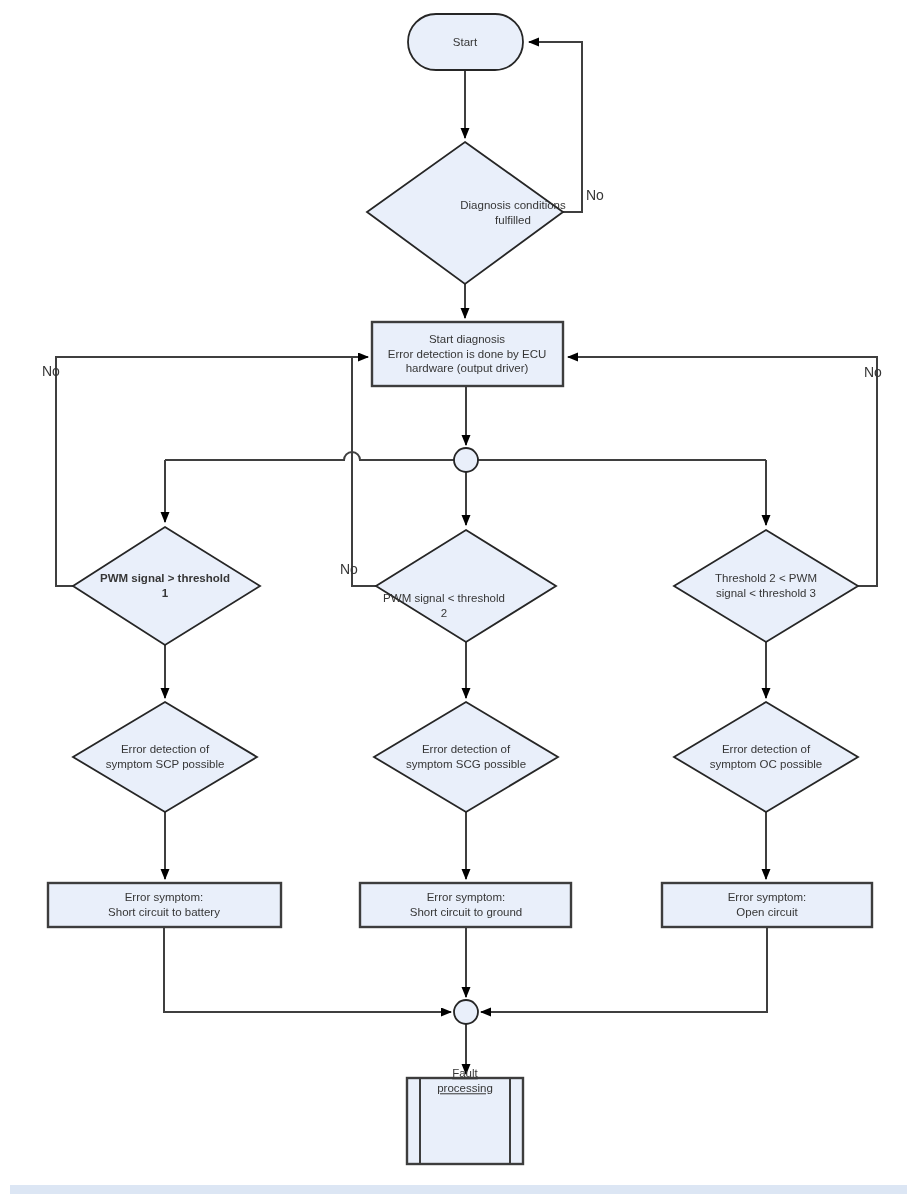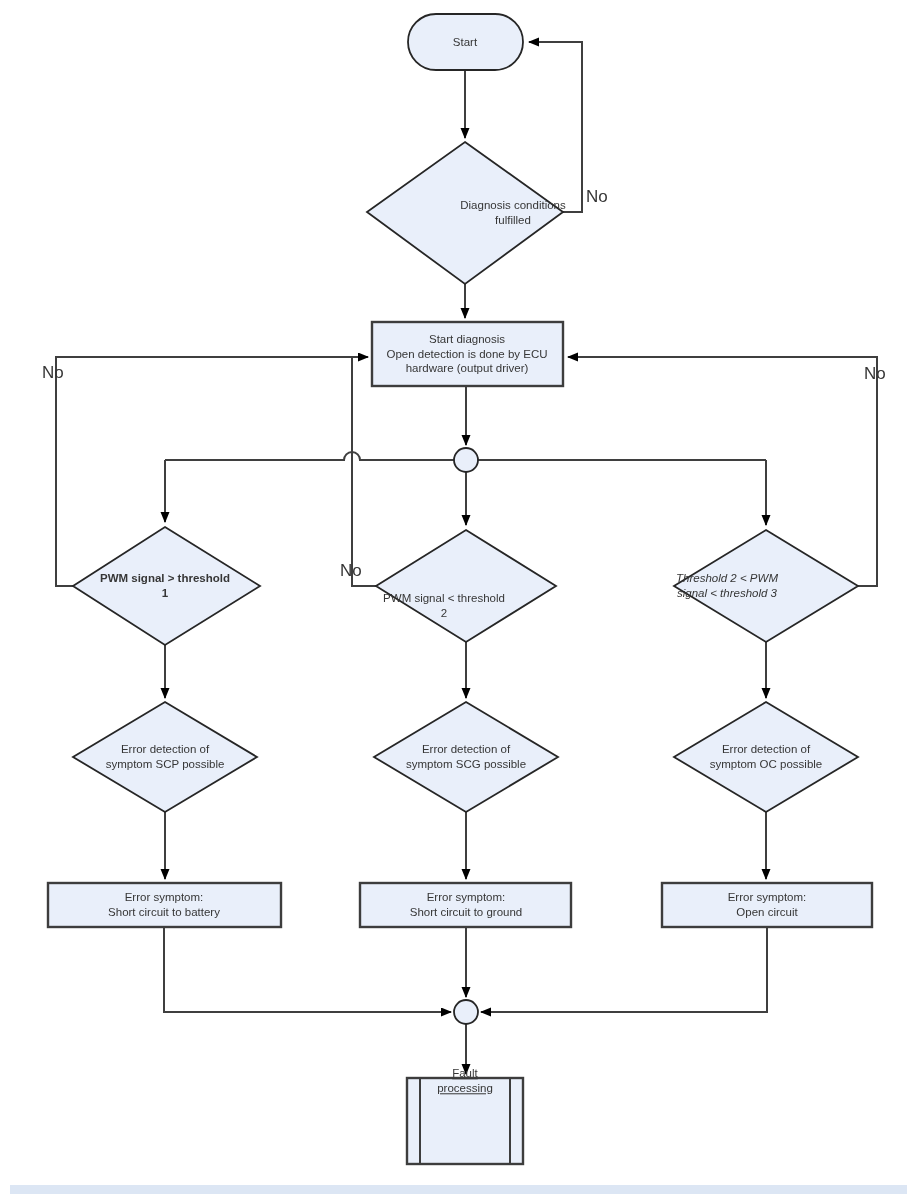--- a/index.html
+++ b/index.html
@@ -12,21 +12,21 @@
   .procbox { fill:var(--shape-fill); stroke:var(--rect-stroke);  stroke-width:2.4px; }
   .edge    { fill:none; stroke:var(--line-color); stroke-width:2px; }
   .innerline { stroke:var(--rect-stroke); stroke-width:2px; }
   .arrowhead { fill:#000000; }
   .node-label {
     position:absolute; transform:translate(-50%,-50%);
     text-align:center; white-space:pre-line; line-height:1.28;
     font-size:11.5px; color:var(--text-color); width:max-content; max-width:220px;
   }
   .edge-label {
-    position:absolute; font-size:17px; color:var(--text-color); line-height:1;
+    position:absolute; font-size:14px; color:var(--text-color); line-height:1;
   }
   #bottom-bar {
     position:absolute; left:10px; top:1185px; width:897px; height:9px;
     background:var(--bar-color);
   }
 </style>
 </head>
 <body>
 
 <div id="stage">
@@ -90,27 +90,27 @@
 
     <rect class="procbox" x="407" y="1078" width="116" height="86"></rect>
     <line class="innerline" x1="420" y1="1078" x2="420" y2="1164"></line>
     <line class="innerline" x1="510" y1="1078" x2="510" y2="1164"></line>
   </svg>
 
   <div class="node-label" style="left:465px; top:42px;">Start</div>
   <div class="node-label" style="left:465px; top:213px;margin-left:48px;">Diagnosis conditions
 fulfilled</div>
   <div class="node-label" style="left:467px; top:354px;">Start diagnosis
-Open detection is done by ECU
+Error detection is done by ECU
 hardware (output driver)</div>
   <div class="node-label" style="left:165px; top:586px;font-weight:bold;">PWM signal &gt; threshold
 1</div>
   <div class="node-label" style="left:444px; top:586px;margin-top:20px;">PWM signal &lt; threshold
 2</div>
-  <div class="node-label" style="left:727px; top:586px;font-style:italic;">Threshold 2 &lt; PWM
+  <div class="node-label" style="left:766px; top:586px;">Threshold 2 &lt; PWM
 signal &lt; threshold 3</div>
   <div class="node-label" style="left:165px; top:757px;">Error detection of
 symptom SCP possible</div>
   <div class="node-label" style="left:466px; top:757px;">Error detection of
 symptom SCG possible</div>
   <div class="node-label" style="left:766px; top:757px;">Error detection of
 symptom OC possible</div>
   <div class="node-label" style="left:164px; top:905px;">Error symptom:
 Short circuit to battery</div>
   <div class="node-label" style="left:466px; top:905px;">Error symptom:

